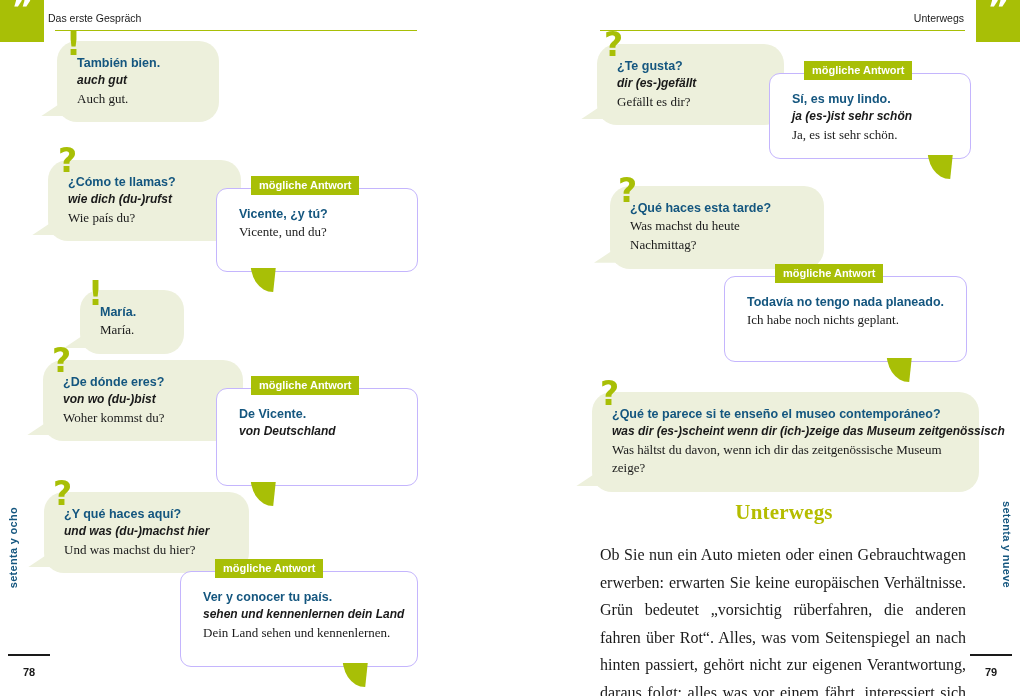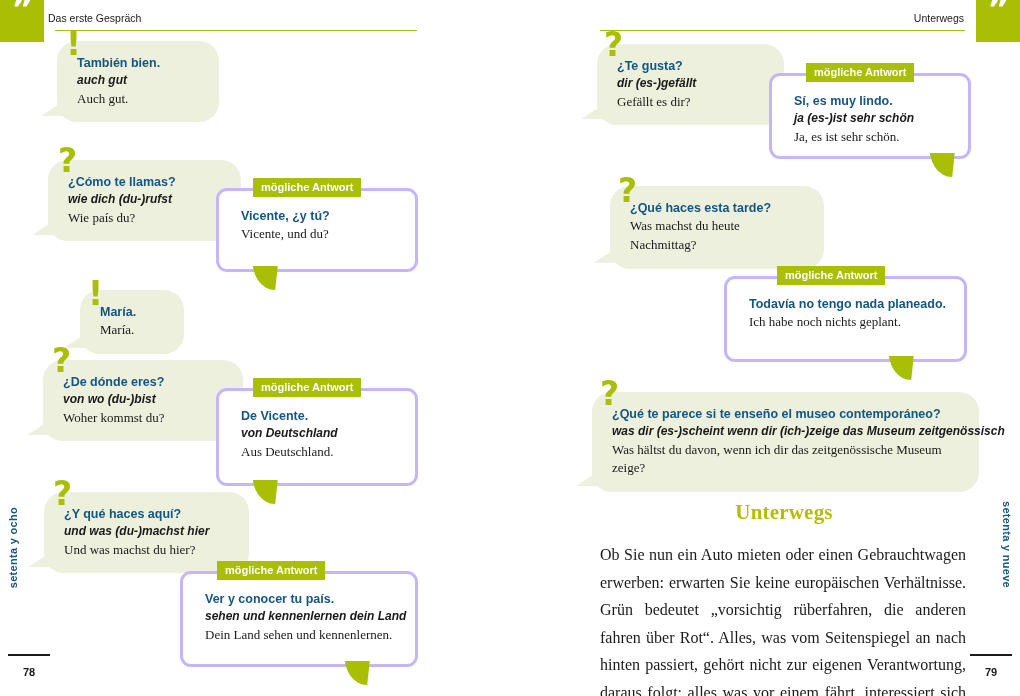--- a/index.html
+++ b/index.html
@@ -107,21 +107,21 @@
     bottom: 6px;
     width: 30px; height: 20px;
     background: #edf0dc;
     border-bottom-right-radius: 2px;
     clip-path: polygon(100% 0, 100% 100%, 0 100%);
   }
 
   
   .a-bubble {
     background: #ffffff;
-    border: 3px solid #c4b5fd;
+    border: 1px solid #c4b5fd;
     border-radius: 11px;
     padding: 16px 18px 14px 22px;
   }
   .a-bubble .tail {
     position: absolute;
     left: 32px;
     bottom: -25px;
     width: 30px;
     height: 28px;
     overflow: hidden;
@@ -269,21 +269,20 @@
     <div class="bubble q-bubble" style="left:43px; top:360px; width:200px;">
       <div class="l-es">¿De dónde eres?</div>
       <div class="l-lit">von wo (du-)bist</div>
       <div class="l-de">Woher kommst du?</div>
     </div>
 
     <div class="bubble a-bubble" style="left:216px; top:388px; width:202px; height:98px;">
       <div class="answer-tag">mögliche Antwort</div>
       <div class="l-es">De Vicente.</div>
       <div class="l-lit">von Deutschland</div>
-      <div class="l-de">Aus Deutschland.</div>
       <div class="tail"></div>
     </div>
 
     <div class="marker q" style="left:53px; top:477px;">
       <span>?</span>
     </div>
     <div class="bubble q-bubble" style="left:44px; top:492px; width:205px;">
       <div class="l-es">¿Y qué haces aquí?</div>
       <div class="l-lit">und was (du-)machst hier</div>
       <div class="l-de">Und was machst du hier?</div>

